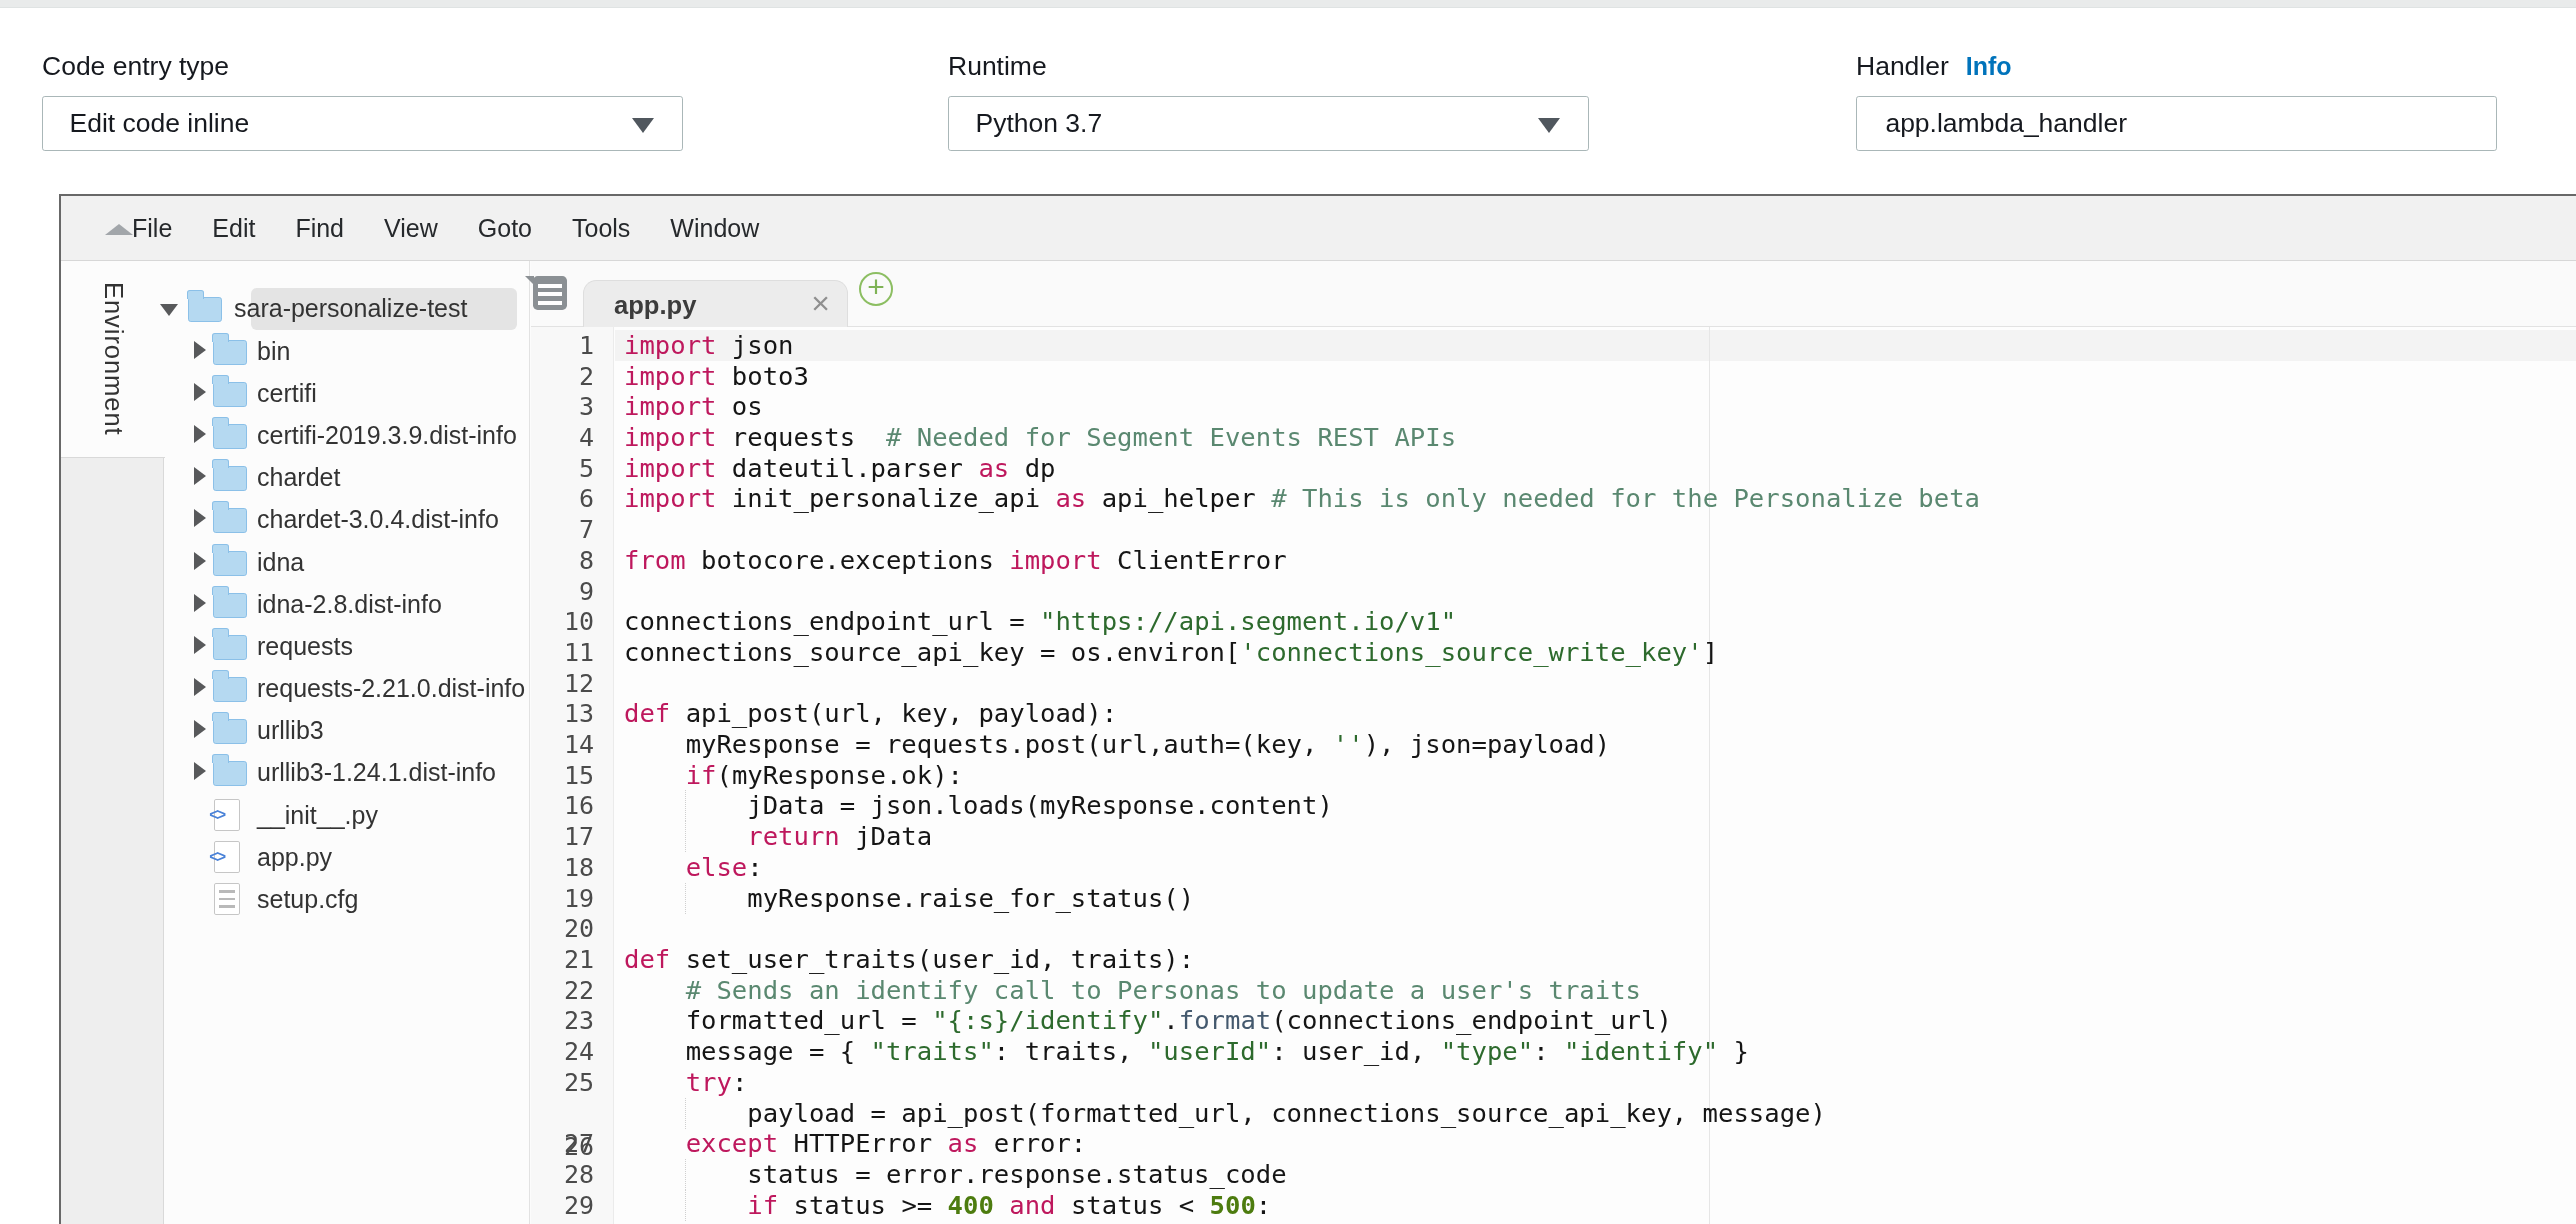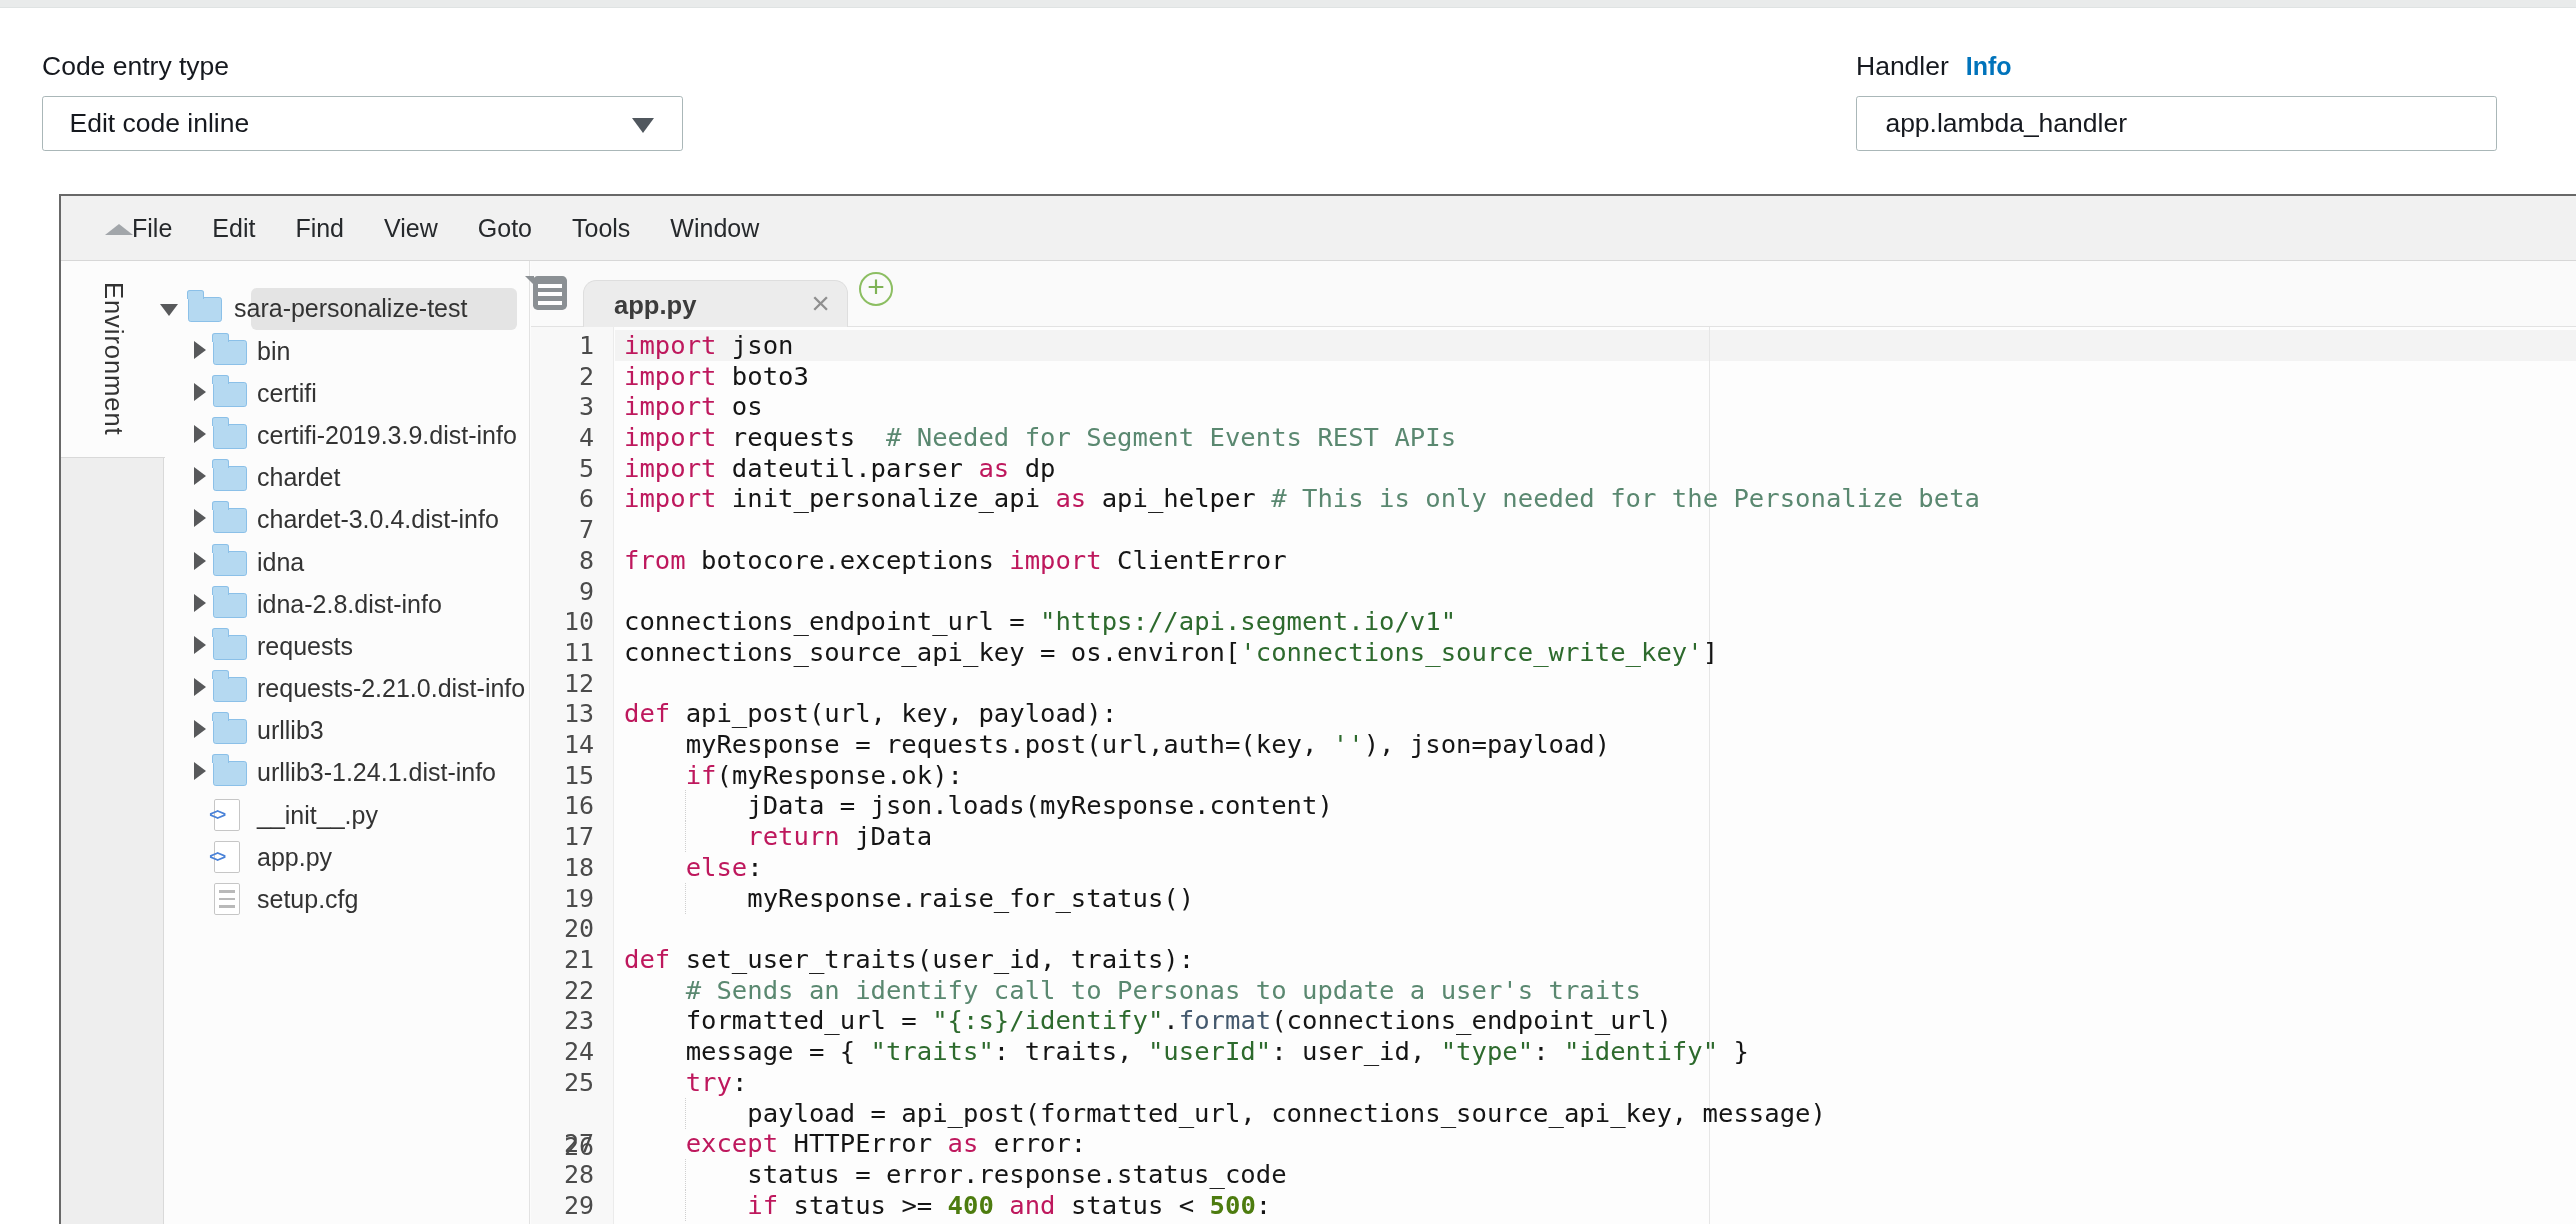--- a/index.html
+++ b/index.html
@@ -115,20 +115,29 @@
   <div class="fgroup" style="left:42px;">
     <div class="flabel">
       <span>Code entry type</span>
     </div>
     <div class="fcontrol">
       <span>Edit code inline</span>
       <span class="caret"></span>
     </div>
   </div>
 
+  <div class="fgroup" style="left:948px;">
+    <div class="flabel">
+      <span>Runtime</span>
+    </div>
+    <div class="fcontrol">
+      <span>Python 3.7</span>
+      <span class="caret"></span>
+    </div>
+  </div>
 
   <div class="fgroup" style="left:1856px;">
     <div class="flabel">
       <span>Handler</span>
       <span class="info-link">Info</span>
     </div>
     <input class="fcontrol" type="text" value="app.lambda_handler" style="">
   </div>
 
   <div class="ide">

